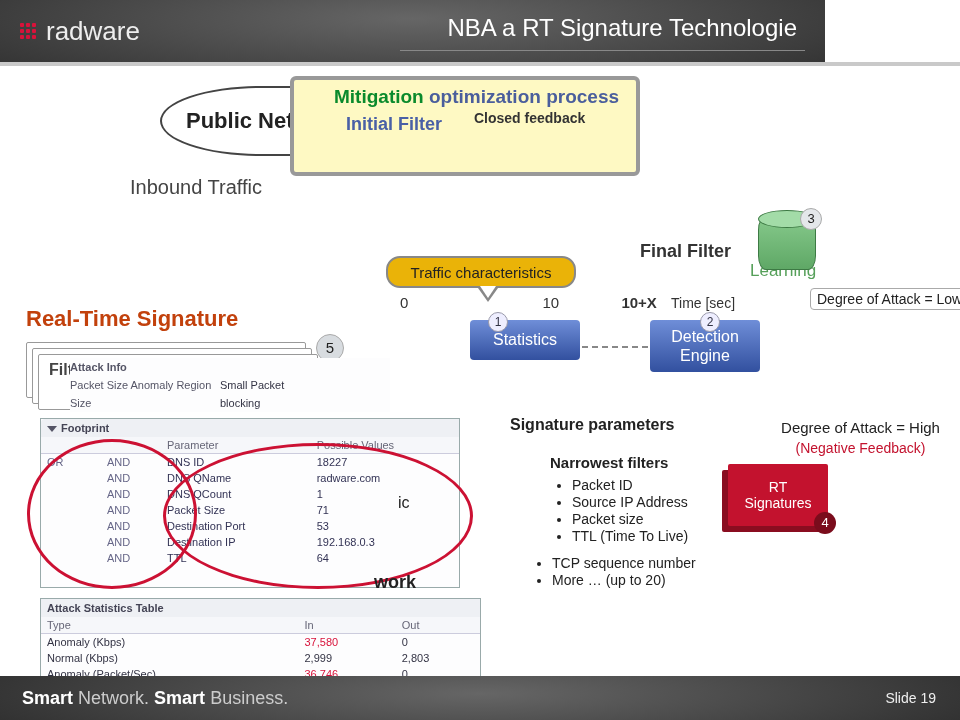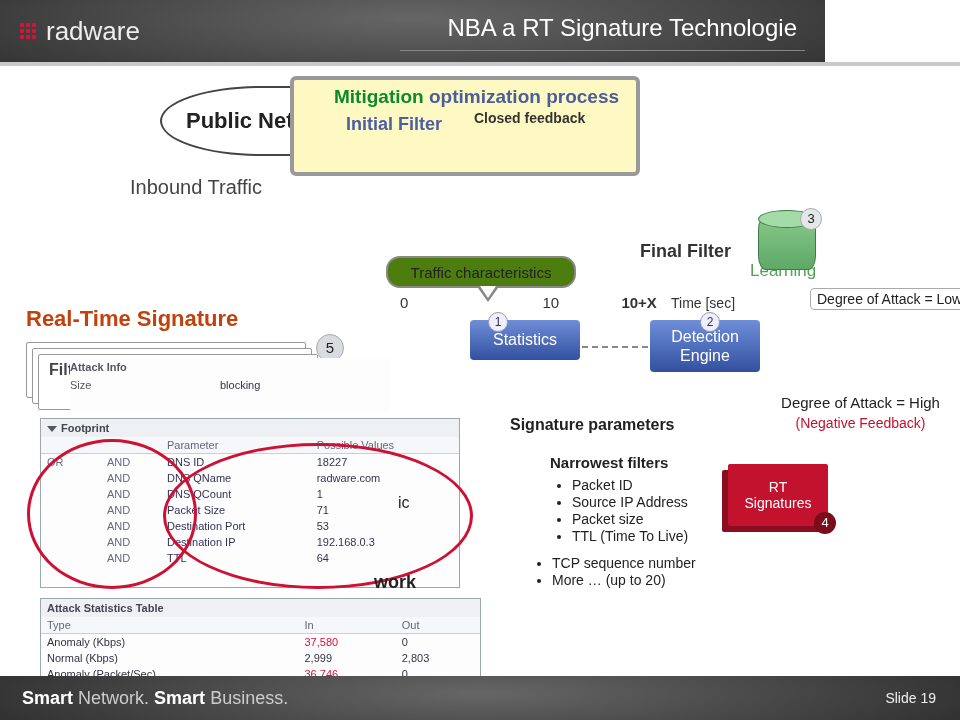--- a/index.html
+++ b/index.html
@@ -100,21 +100,21 @@
   .axis          { position:absolute; left:400px; top:228px; font-size:15px; color:#333;}
   .axis span { display:inline-block; }
   .timesec { font-size:14px;}
 
   .dbicon { position:absolute; left:758px; top:150px; width:58px; height:68px;}
   .dbicon .cyl { width:58px; height:54px; background:linear-gradient(#86c98b,#5fa866); border-radius:8px/14px; border:1px solid #3d7a44;}
   .dbicon .lid { position:absolute; left:0; top:-6px; width:58px; height:18px; background:#a3dca8; border:1px solid #3d7a44; border-radius:50%/50%;}
   .dbicon .b3 { position:absolute; right:-6px; top:-8px; width:22px;height:22px;background:#e4e7ea;border:1px solid #aaa;border-radius:11px;text-align:center;line-height:20px;font-size:13px;}
 
   .doaLow  { position:absolute; left:810px; top:222px; width:160px; font-size:14px; border:1px solid #aaa; border-radius:4px; padding:2px 6px; background:#fff;}
-  .doaHigh { position:absolute; left:768px; top:327px; width:185px; font-size:15px; text-align:center; line-height:1.3;}
+  .doaHigh { position:absolute; left:768px; top:352px; width:185px; font-size:15px; text-align:center; line-height:1.3;}
   .doaHigh .neg { color:#c3122e; font-size:14px;}
 
   .blueBox { position:absolute; background:linear-gradient(#6f8ed8,#32509f); color:#fff; border-radius:4px; text-align:center; font-size:16px; display:flex; align-items:center; justify-content:center;}
   .bxStats { left:470px; top:254px; width:110px; height:40px;}
   .bxDet   { left:650px; top:254px; width:110px; height:52px; line-height:1.2;}
   .numBadge { position:absolute; width:20px;height:20px;background:#eef;border:1px solid #99a;border-radius:10px;text-align:center;line-height:18px;font-size:12px;color:#334;}
   .nb1 { left:488px; top:246px;} .nb2 {left:700px; top:246px;}
 
   .sigparams { position:absolute; left:510px; top:350px; font-size:16px; font-weight:700;}
   .narrow    { position:absolute; left:550px; top:388px; font-size:15px; font-weight:700;}
@@ -130,21 +130,21 @@
     box-shadow: -6px 6px 0 #8a0d20;
   }
   .rt3d .b4 { position:absolute; right:-8px; bottom:-8px; width:22px;height:22px;background:#7a0c1c;color:#fff;border-radius:11px;text-align:center;line-height:22px;font-size:13px;}
 
   .workLbl { position:absolute; left:374px; top:506px; font-size:18px; font-weight:700;}
   .icLbl   { position:absolute; left:398px; top:428px; font-size:16px;}
 
   
   .bubble {
     position:absolute; left:386px; top:190px; width:190px; height:32px;
-    border:2px solid #888; border-radius:14px; background:#4d7c0f; z-index:6;
+    border:2px solid #888; border-radius:14px; background:#eab308; z-index:6;
     display:flex; align-items:center; justify-content:center; font-size:15px;
   }
   .bubble:after{
     content:""; position:absolute; left:92px; top:28px; width:0;height:0;
     border-left:8px solid transparent; border-right:8px solid transparent; border-top:12px solid #fff;
   }
   .bubble:before{
     content:""; position:absolute; left:90px; top:30px; width:0;height:0;
     border-left:10px solid transparent; border-right:10px solid transparent; border-top:14px solid #888;
   }
@@ -208,20 +208,21 @@
       <div class="card c2"></div>
       <div class="card c3">
         <div class="t">Filter Optimization:</div>
       </div>
       <div class="badge5">5</div>
     </div>
   </div>
 
   <div class="panel attackinfo">
     <div class="row"><span class="k" style="font-weight:700">Attack Info</span></div>
+    <div class="row"><span class="k">Packet Size Anomaly Region</span><span class="v">Small Packet</span></div>
     <div class="row"><span class="k">Size</span><span class="v">blocking</span></div>
   </div>
 
   <div class="panel footprint">
     <div class="hdr"><span class="tri"></span><span>Footprint</span></div>
     <table>
       <thead>
           <tr>
         <th style="width:60px"></th>
         <th style="width:60px"></th>

